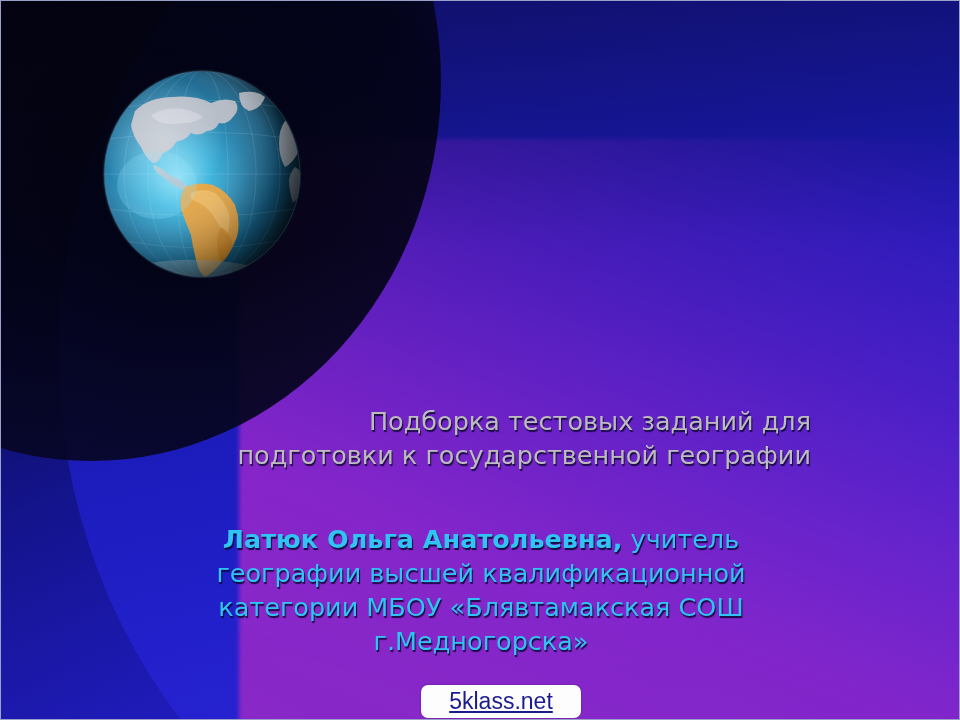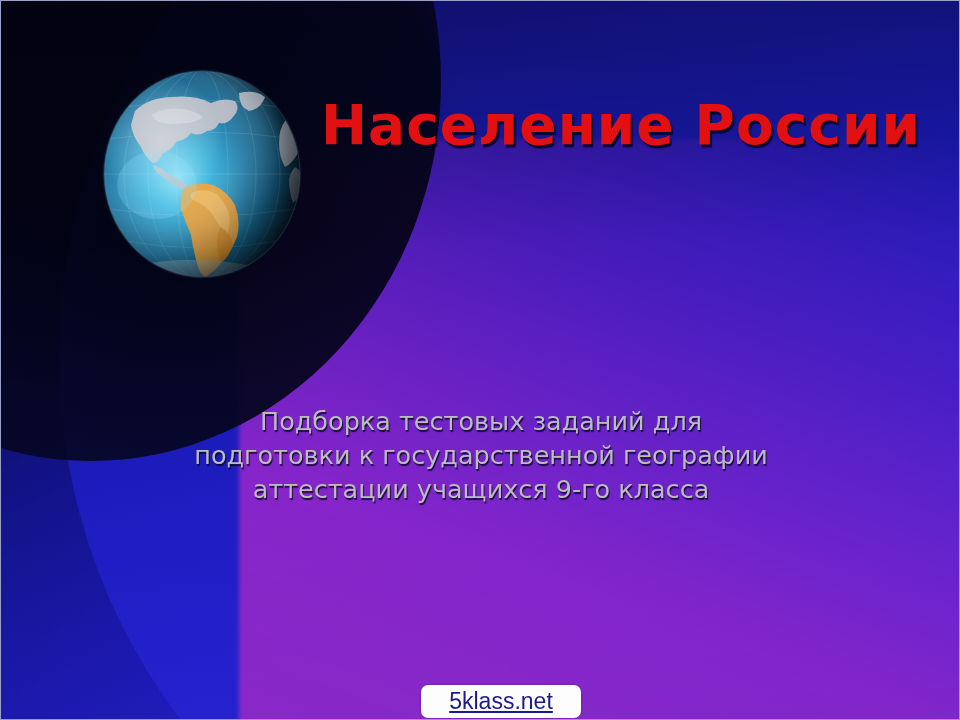--- a/index.html
+++ b/index.html
@@ -113,21 +113,21 @@
     text-shadow: 2px 3px 1px rgba(4,4,30,0.85);
     white-space: nowrap;
   }
 
   
   .subtitle {
     position: absolute;
     left: 150px;
     top: 404px;
     width: 660px;
-    text-align: center;
+    text-align: right;
     font-size: 25.5px;
     line-height: 1.33;
     color: #bcbcbc;
     text-shadow: 1px 2px 1px rgba(5,5,35,0.8);
   }
 
   
   .author {
     position: absolute;
     left: 150px;
@@ -242,26 +242,27 @@
 
         <ellipse cx="103" cy="107" rx="99" ry="104" fill="url(#shadeG)"></ellipse>
         <ellipse cx="58" cy="118" rx="40" ry="34" fill="rgba(160,230,255,0.22)"></ellipse>
       </g>
 
       <ellipse cx="103" cy="107" rx="99" ry="104" fill="none" stroke="rgba(6,10,26,0.85)" stroke-width="2.5"></ellipse>
       <ellipse cx="103" cy="107" rx="98" ry="103" fill="none" stroke="rgba(150,190,225,0.18)" stroke-width="1"></ellipse>
     </svg>
   </div>
 
-  <div class="title">Население России</div>
 
   <div class="subtitle">
     <div>Подборка тестовых заданий для</div>
     <div>подготовки к государственной географии</div>
-    <div>аттестации учащихся 9-го класса</div>
-  </div>
-
+  </div>
+
+  <div class="author">
+    <b>Латюк Ольга Анатольевна,</b><span> учитель географии высшей квалификационной категории МБОУ «Блявтамакская СОШ г.Медногорска»</span>
+  </div>
 
   <div class="watermark">
     <span>5klass.net</span>
   </div>
 
 </div>
 
 </body></html>

